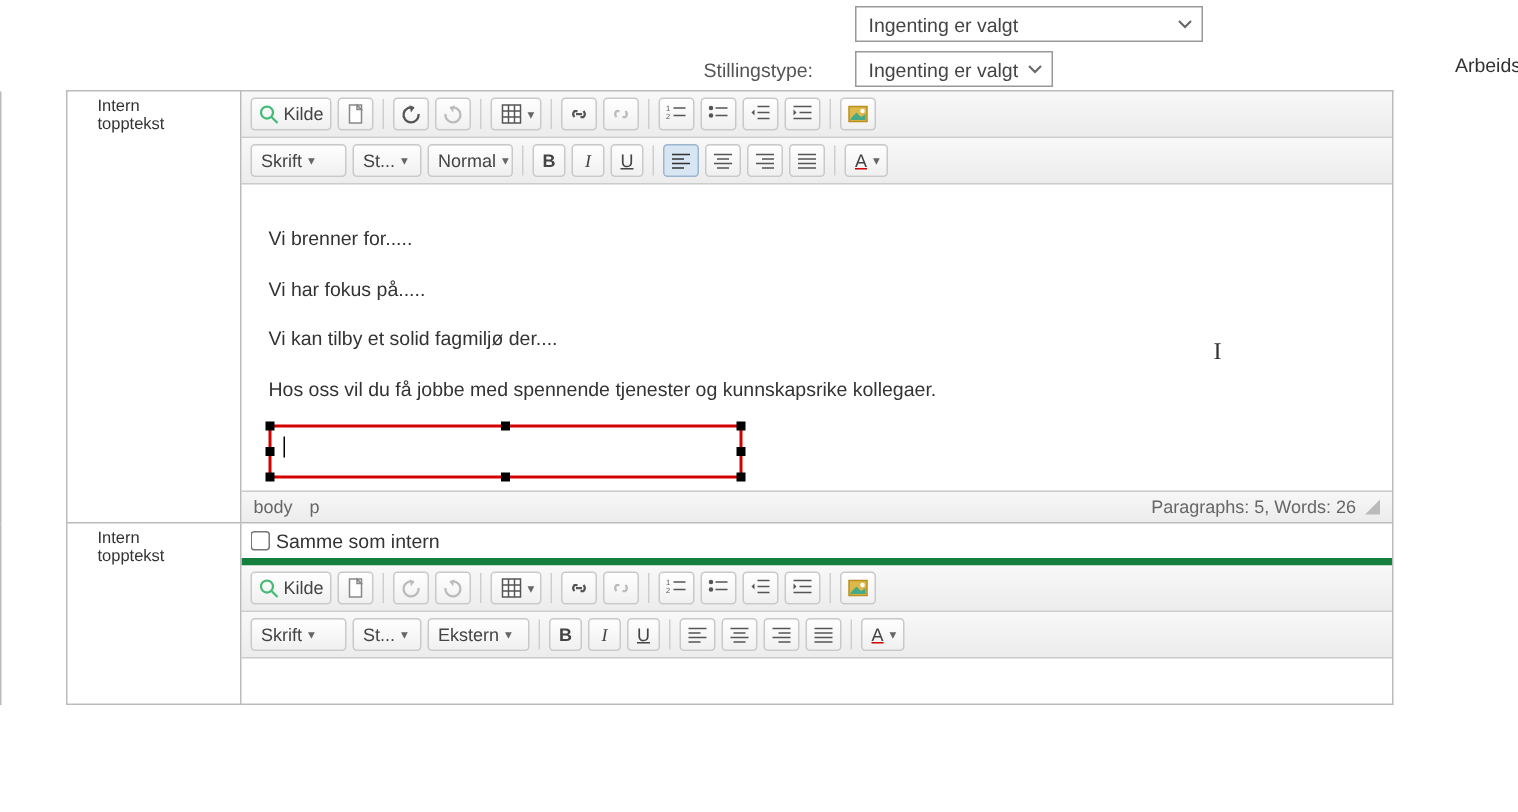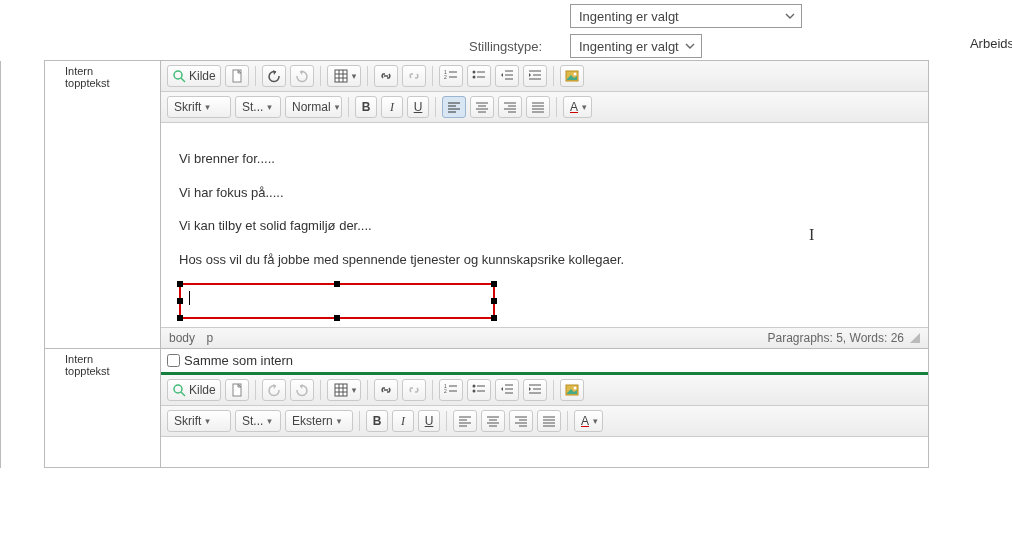--- a/index.html
+++ b/index.html
@@ -212,21 +212,21 @@
     border-style: solid;
     border-width: 0 0 10px 10px;
     border-color: transparent transparent #bbb transparent;
     margin-left: 6px;
   }
   .checkbox-row {
     padding: 4px 6px;
     display: flex;
     align-items: center;
     gap: 4px;
-    border-bottom: 3px solid #15803d;
+    border-bottom: 5px solid #15803d;
     font-size: 13px;
   }
   .checkbox-row input { margin: 0; }
   .editor-body-short {
     min-height: 30px;
     padding: 14px 18px 0 18px;
   }
   .spacer-col { border: none !important; }
   .left-gutter {
     width: 44px;

